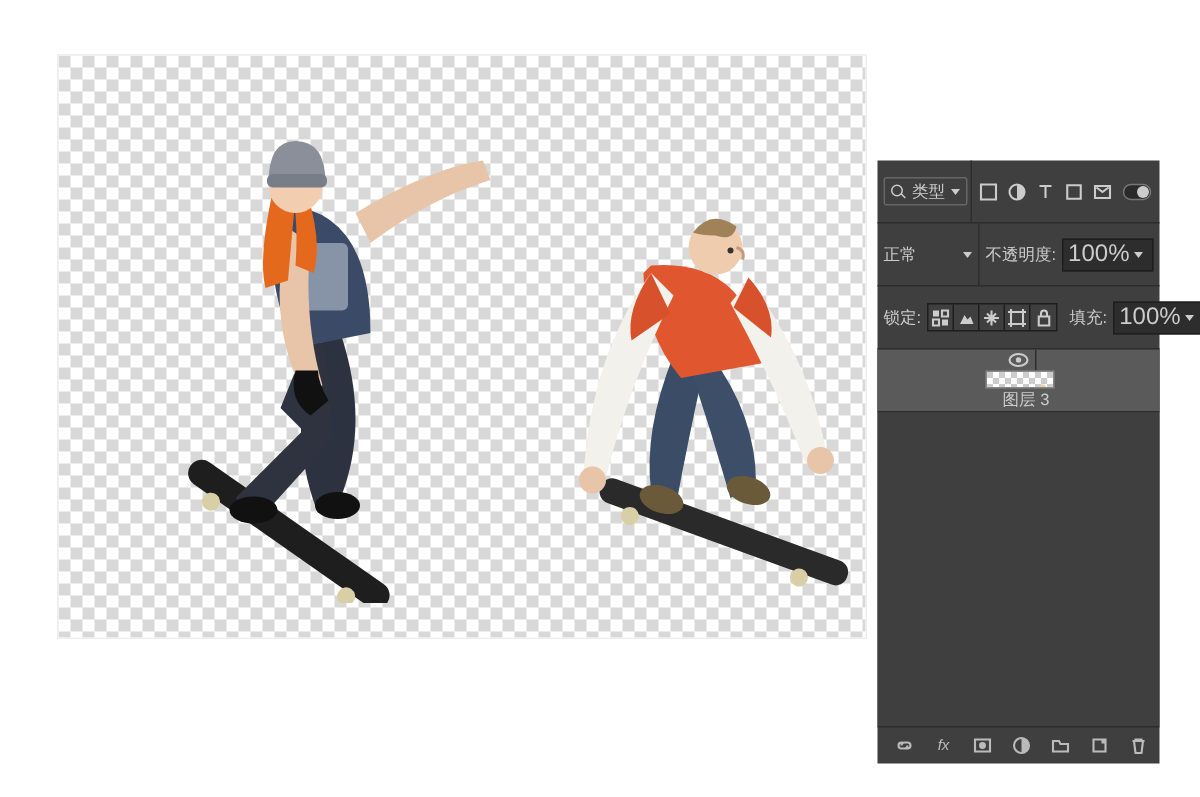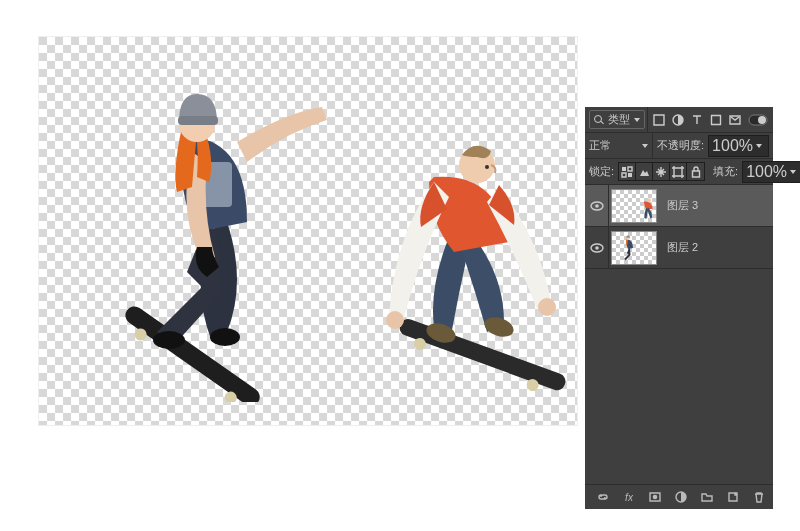--- a/index.html
+++ b/index.html
@@ -1,41 +1,41 @@
 <!DOCTYPE html>
 <html><head>
 <meta charset="utf-8">
 <style>
 * { box-sizing: border-box; margin: 0; padding: 0; }
 body { width: 800px; height: 531px; background: #fff; font-family: "Microsoft YaHei", Arial, sans-serif; font-size: 11px; color: #ccc; position: relative; }
 .canvas { position: absolute; left: 38px; top: 36px; width: 540px; height: 390px; background-image: repeating-conic-gradient(#fff 0 25%, #d8d8d8 0 50%); background-size: 16px 16px; border: 1px solid #eee; }
 .canvas svg { position: absolute; }
 
 .panel { position: absolute; left: 585px; top: 107px; width: 188px; height: 402px; background: #3f3f3f; display: flex; flex-direction: column; }
-.row { display: flex; align-items: center; height: 26px; border-bottom: 1px solid #2d2d2d; padding: 0 4px; gap: 4px; }
+.row { display: flex; align-items: center; height: 42px; border-bottom: 1px solid #2d2d2d; padding: 0 4px; gap: 4px; }
 .row.tight { gap: 2px; }
 .grow { flex: 1; }
 .label { color: #ccc; font-size: 11px; white-space: nowrap; }
 .sep { border-left: 1px solid #2d2d2d; height: 100%; }
 .dd { display: flex; align-items: center; gap: 4px; cursor: pointer; }
 .chev { width: 0; height: 0; border-left: 3px solid transparent; border-right: 3px solid transparent; border-top: 4px solid #ccc; }
 .spin { display: inline-flex; align-items: center; background: #2d2d2d; border: 1px solid #1e1e1e; padding: 1px 3px; font-size: 16px; color: #ccc; }
 .spin .chev { margin-right: 3px; }
 .iconbtn { width: 17px; height: 17px; display: inline-flex; align-items: center; justify-content: center; color: #ccc; cursor: pointer; }
 .search { border: 1px solid #666; border-radius: 2px; padding: 1px 2px; }
 .magnify { width: 10px; height: 10px; position: relative; }
 .magnify::before { content: ""; position: absolute; width: 6px; height: 6px; border: 1.3px solid #ccc; border-radius: 50%; left: 0; top: 0; }
 .magnify::after { content: ""; position: absolute; width: 4px; height: 1.4px; background: #ccc; transform: rotate(45deg); left: 6px; top: 7px; }
 
 .lockbox { display: flex; border: 1px solid #1e1e1e; }
 .lockbox .cell { width: 17px; height: 17px; display: flex; align-items: center; justify-content: center; border-right: 1px solid #1e1e1e; cursor: pointer; }
 .lockbox .cell:last-child { border-right: none; }
 
 .layers { flex: 1; overflow: auto; background: #3f3f3f; }
-.layer { display: flex; align-items: center; height: 42px; border-bottom: 1px solid #2d2d2d; cursor: pointer; }
+.layer { display: flex; align-items: center; height: 42px; border-bottom: 1px solid #2d2d2d; cursor: pointer; flex-direction: column; }
 .layer.selected { background: #5a5a5a; }
 .eye { width: 24px; height: 100%; display: flex; align-items: center; justify-content: center; border-right: 1px solid #2d2d2d; }
 .thumb { width: 46px; height: 34px; margin-left: 2px; border: 1px solid #888; background: repeating-conic-gradient(#fff 0 25%, #ccc 0 50%); background-size: 8px 8px; position: relative; overflow: hidden; }
 .thumb.white { background: #fff; }
 .thumb svg { position: absolute; left: 0; top: 0; }
 .layer-name { margin-left: 10px; flex: 1; font-size: 11px; }
 .lockcell { width: 22px; display: flex; align-items: center; justify-content: center; color: #999; }
 
 .footer { height: 25px; border-top: 1px solid #2d2d2d; display: flex; align-items: center; justify-content: flex-end; gap: 10px; padding: 0 6px; }
 .footer .iconbtn { width: 16px; height: 16px; color: #bbb; }
@@ -232,41 +232,20 @@
               <path d="M110 110 Q90 160 95 200 L112 208 Q120 165 130 120 Z" fill="#3a4c66"></path>
               <path d="M135 110 Q165 150 165 195 L148 205 Q135 160 120 115 Z" fill="#3c4e68"></path>
               <circle cx="138" cy="38" r="18" fill="#f0ccae"></circle>
             </g>
           </svg>
       </div>
       <span class="layer-name">图层 3</span>
       <span class="lockcell"></span>
     </div>
 
-    <div class="layer">
-      <div class="eye">
-          <svg class="i" viewBox="0 0 14 14">
-            <ellipse cx="7" cy="7" rx="6" ry="4"></ellipse>
-            <circle cx="7" cy="7" r="1.8" class="f"></circle>
-          </svg>
-        </div>
-      <div class="thumb">
-        <svg width="46" height="34" viewBox="0 0 46 34">
-            <g transform="translate(6 2) scale(0.10)">
-              <path d="M95 55 Q150 60 150 140 L100 150 Q80 110 85 60 Z" fill="#3b4a66"></path>
-              <path d="M85 45 Q75 90 80 110 L95 105 Q98 70 100 50 Z" fill="#e5691c"></path>
-              <circle cx="100" cy="42" r="18" fill="#f2cdb0"></circle>
-              <path d="M82 40 Q82 12 100 12 Q120 12 120 40 Q100 30 82 40 Z" fill="#8a8f99"></path>
-              <path d="M110 140 L90 190 L105 205 L60 250 L78 262 L125 210 L120 150 Z" fill="#2e333f"></path>
-            </g>
-          </svg>
-      </div>
-      <span class="layer-name">图层 2</span>
-      <span class="lockcell"></span>
-    </div>
 
 
   </div>
 
   <div class="footer">
     <span class="iconbtn">
         <svg class="i" viewBox="0 0 14 14">
           <path d="M5 7a2 2 0 0 1 2-2h2a2 2 0 0 1 0 4h-1M9 7a2 2 0 0 1-2 2H5a2 2 0 0 1 0-4h1"></path>
         </svg>
       </span>

